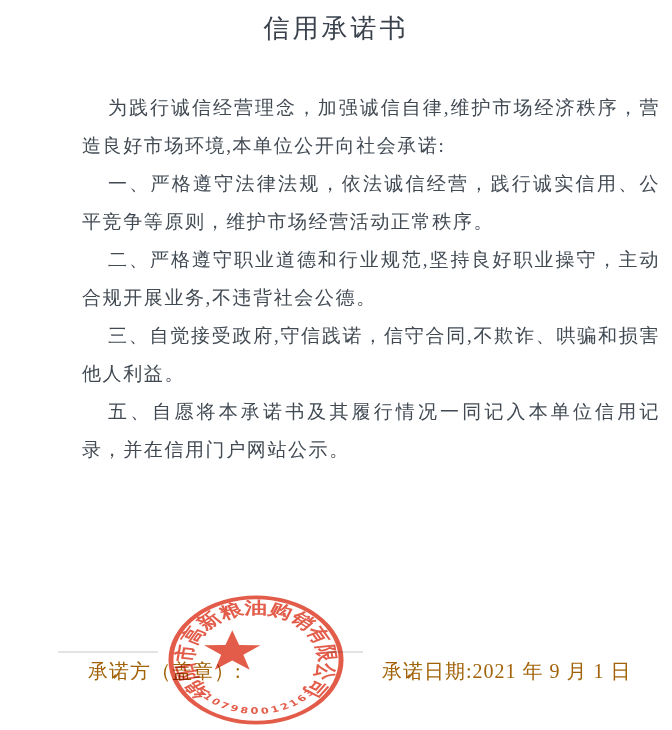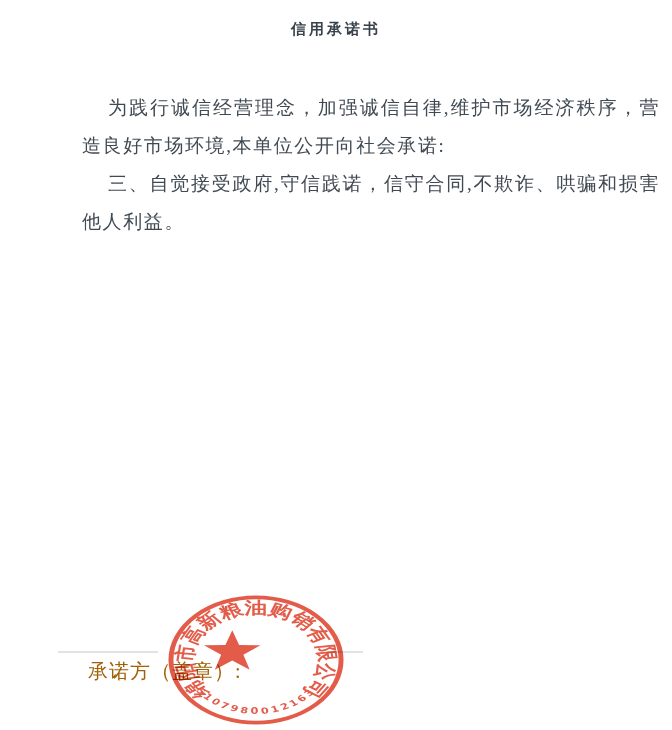--- a/index.html
+++ b/index.html
@@ -5,23 +5,23 @@
   html,body{margin:0;padding:0;background:#ffffff;}
   .page{
     position:relative;
     width:672px;height:730px;
     background:#ffffff;
     overflow:hidden;
     font-family:"Liberation Serif","DejaVu Serif",serif;
   }
   .doc-title{
     position:absolute;top:8px;left:0;right:0;
-    margin:12px;
+    margin:3px;
     text-align:center;
-    font-size:15px;font-weight:700;
+    font-size:26px;font-weight:400;
     color:#39424c;
     letter-spacing:3px;
   }
   .doc-body{
     position:absolute;left:82px;top:89px;width:578px;
   }
   .doc-body p{
     margin:0;
     font-size:19px;
     line-height:38px;
@@ -55,27 +55,31 @@
 </style>
 </head>
 <body>
 
 <div class="page">
 
   <h1 class="doc-title">信用承诺书</h1>
 
   <div class="doc-body">
     <p>为践行诚信经营理念，加强诚信自律,维护市场经济秩序，营造良好市场环境,本单位公开向社会承诺:</p>
+    <p>一、严格遵守法律法规，依法诚信经营，践行诚实信用、公平竞争等原则，维护市场经营活动正常秩序。</p>
+    <p>二、严格遵守职业道德和行业规范,坚持良好职业操守，主动合规开展业务,不违背社会公德。</p>
     <p>三、自觉接受政府,守信践诺，信守合同,不欺诈、哄骗和损害他人利益。</p>
+    <p>五、自愿将本承诺书及其履行情况一同记入本单位信用记录，并在信用门户网站公示。</p>
   </div>
 
   <div class="scan-line left"></div>
   <div class="scan-line right"></div>
 
   <span class="sign-label sign-party">承诺方（盖章）:</span>
+  <span class="sign-label sign-date">承诺日期:2021 年 9 月 1 日</span>
 
   <svg class="seal" viewBox="-92 -92 184 184" preserveAspectRatio="none" aria-hidden="true">
     <defs>
       <path id="arc-company" d="M -45.25 45.25 A 64 64 0 1 1 45.25 45.25"></path>
       <path id="arc-number" d="M -67.07 31.27 A 74 74 0 0 0 67.07 31.27"></path>
     </defs>
     <circle class="ring" r="86" cx="0" cy="0"></circle>
     <path class="star" transform="translate(-24,-11)" d="M 0,-30 L 6.94,-9.55 L 28.53,-9.27 L 11.22,3.65 L 17.63,24.27 L 0,11.8 L -17.63,24.27 L -11.22,3.65 L -28.53,-9.27 L -6.94,-9.55 Z"></path>
     <text class="company-arc">
       <textPath href="#arc-company" startOffset="1">绵阳市高新粮油购销有限公司</textPath>

